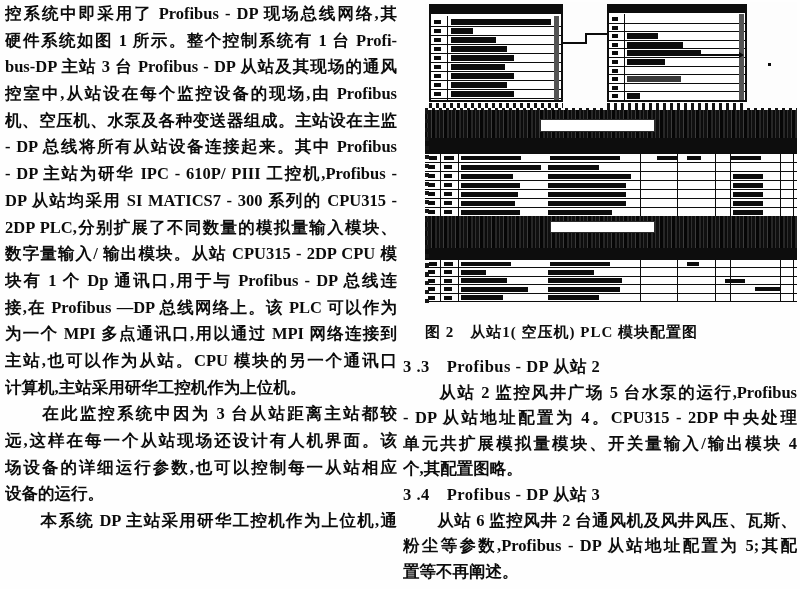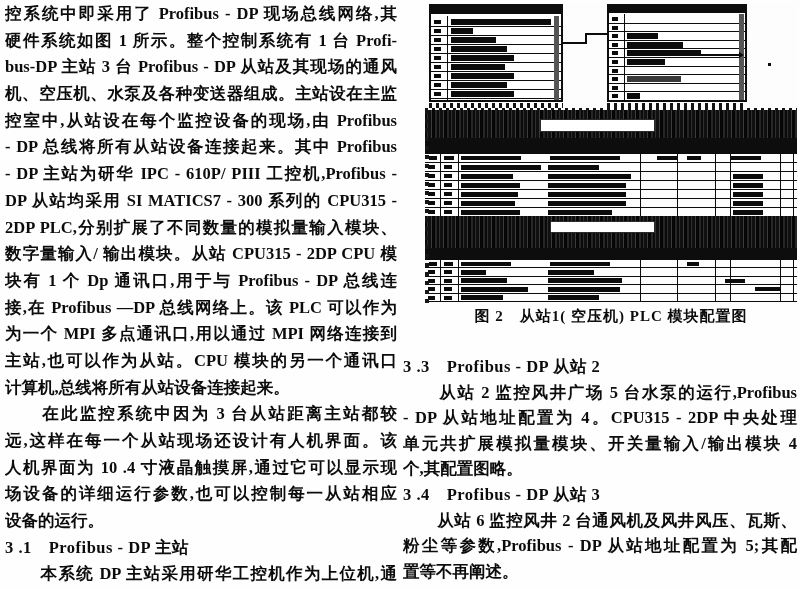--- a/index.html
+++ b/index.html
@@ -8,21 +8,21 @@
     font-family:"Liberation Serif","DejaVu Serif",serif;
     font-weight:bold;color:#0c0c0c;
   }
   
   .col-left{position:absolute;left:5px;top:1px;width:392px;}
   .col-left .tline{font-size:16.5px;height:26.7px;line-height:26.7px;overflow:hidden;text-align:left;}
   .rc-text{position:absolute;left:403px;top:354px;width:394px;}
   .rc-text .tline{font-size:16.5px;height:25.6px;line-height:25.6px;overflow:hidden;text-align:left;}
   .tline.just{text-align:justify;text-align-last:justify;}
   .tline.thead{text-align:left;text-align-last:left;letter-spacing:.5px;}
-  .cap-cn{position:absolute;left:425px;top:304px;width:372px;text-align:center;
+  .cap-cn{position:absolute;left:425px;top:320px;width:372px;text-align:left;
           font-size:15px;line-height:24px;letter-spacing:1px;}
   .cap-en{position:absolute;left:400px;top:330px;width:400px;text-align:center;
           font-size:13.5px;line-height:22px;}
   
   .fig{position:absolute;left:425px;top:2px;width:372px;height:303px;background:#fdfdfd;}
   .abs{position:absolute;}
   .noise{background:repeating-linear-gradient(90deg,#0b0b0b 0 2px,#2f2f2f 2px 3px,#101010 3px 6px,#3c3c3c 6px 7px,#060606 7px 10px,#262626 10px 12px);}
   .solidbar{background:#0d0d0d;}
   .speck{background:repeating-linear-gradient(90deg,#141414 0 3px,transparent 3px 7px);}
   .vdash{background:repeating-linear-gradient(180deg,#161616 0 4px,transparent 4px 9px);}
@@ -36,38 +36,36 @@
 </style>
 </head>
 <body>
 
 <div id="page">
 
   <div class="col-left">
       <div class="tline just">控系统中即采用了 Profibus - DP 现场总线网络,其</div>
       <div class="tline just">硬件系统如图 1 所示。整个控制系统有 1 台 Profi-</div>
       <div class="tline just">bus-DP 主站 3 台 Profibus - DP 从站及其现场的通风</div>
+      <div class="tline just">控室中,从站设在每个监控设备的现场,由 Profibus</div>
       <div class="tline just">机、空压机、水泵及各种变送器组成。主站设在主监</div>
-      <div class="tline just">控室中,从站设在每个监控设备的现场,由 Profibus</div>
       <div class="tline just">- DP 总线将所有从站设备连接起来。其中 Profibus</div>
       <div class="tline just">- DP 主站为研华 IPC - 610P/ PIII 工控机,Profibus -</div>
       <div class="tline just">DP 从站均采用 SI MATICS7 - 300 系列的 CPU315 -</div>
       <div class="tline just">2DP PLC,分别扩展了不同数量的模拟量输入模块、</div>
       <div class="tline just">数字量输入/ 输出模块。从站 CPU315 - 2DP CPU 模</div>
       <div class="tline just">块有 1 个 Dp 通讯口,用于与 Profibus - DP 总线连</div>
       <div class="tline just">接,在 Profibus —DP 总线网络上。该 PLC 可以作为</div>
       <div class="tline just">为一个 MPI 多点通讯口,用以通过 MPI 网络连接到</div>
       <div class="tline just">主站,也可以作为从站。CPU 模块的另一个通讯口</div>
-      <div class="tline">计算机,总线将所有从站设备连接起来。</div>
+      <div class="tline">计算机,主站采用研华工控机作为上位机。</div>
       <div class="tline just">　　在此监控系统中因为 3 台从站距离主站都较</div>
       <div class="tline just">远,这样在每一个从站现场还设计有人机界面。该</div>
-      <div class="tline just">人机界面为 10 .4 寸液晶触摸屏,通过它可以显示现</div>
       <div class="tline just">场设备的详细运行参数,也可以控制每一从站相应</div>
       <div class="tline">设备的运行。</div>
-      <div class="tline thead">3 .1　Profibus - DP 主站</div>
       <div class="tline just">　　本系统 DP 主站采用研华工控机作为上位机,通</div>
     </div>
 
   <div class="fig" id="figure">
       <div class="abs fwin" style="left: 4px; top: 2px; width: 134px; height: 98px;"></div>
       <div class="abs ftitle" style="left: 6px; top: 4px; width: 130px; height: 8px;"></div>
       <div class="abs hline" style="left: 6px; top: 24px; width: 130px; height: 1px;"></div>
       <div class="abs fbar" style="left: 9px; top: 18px; width: 7px; height: 4px;"></div>
       <div class="abs fbar" style="left: 26px; top: 17px; width: 100px; height: 6px;"></div>
       <div class="abs hline" style="left: 6px; top: 33px; width: 130px; height: 1px;"></div>

